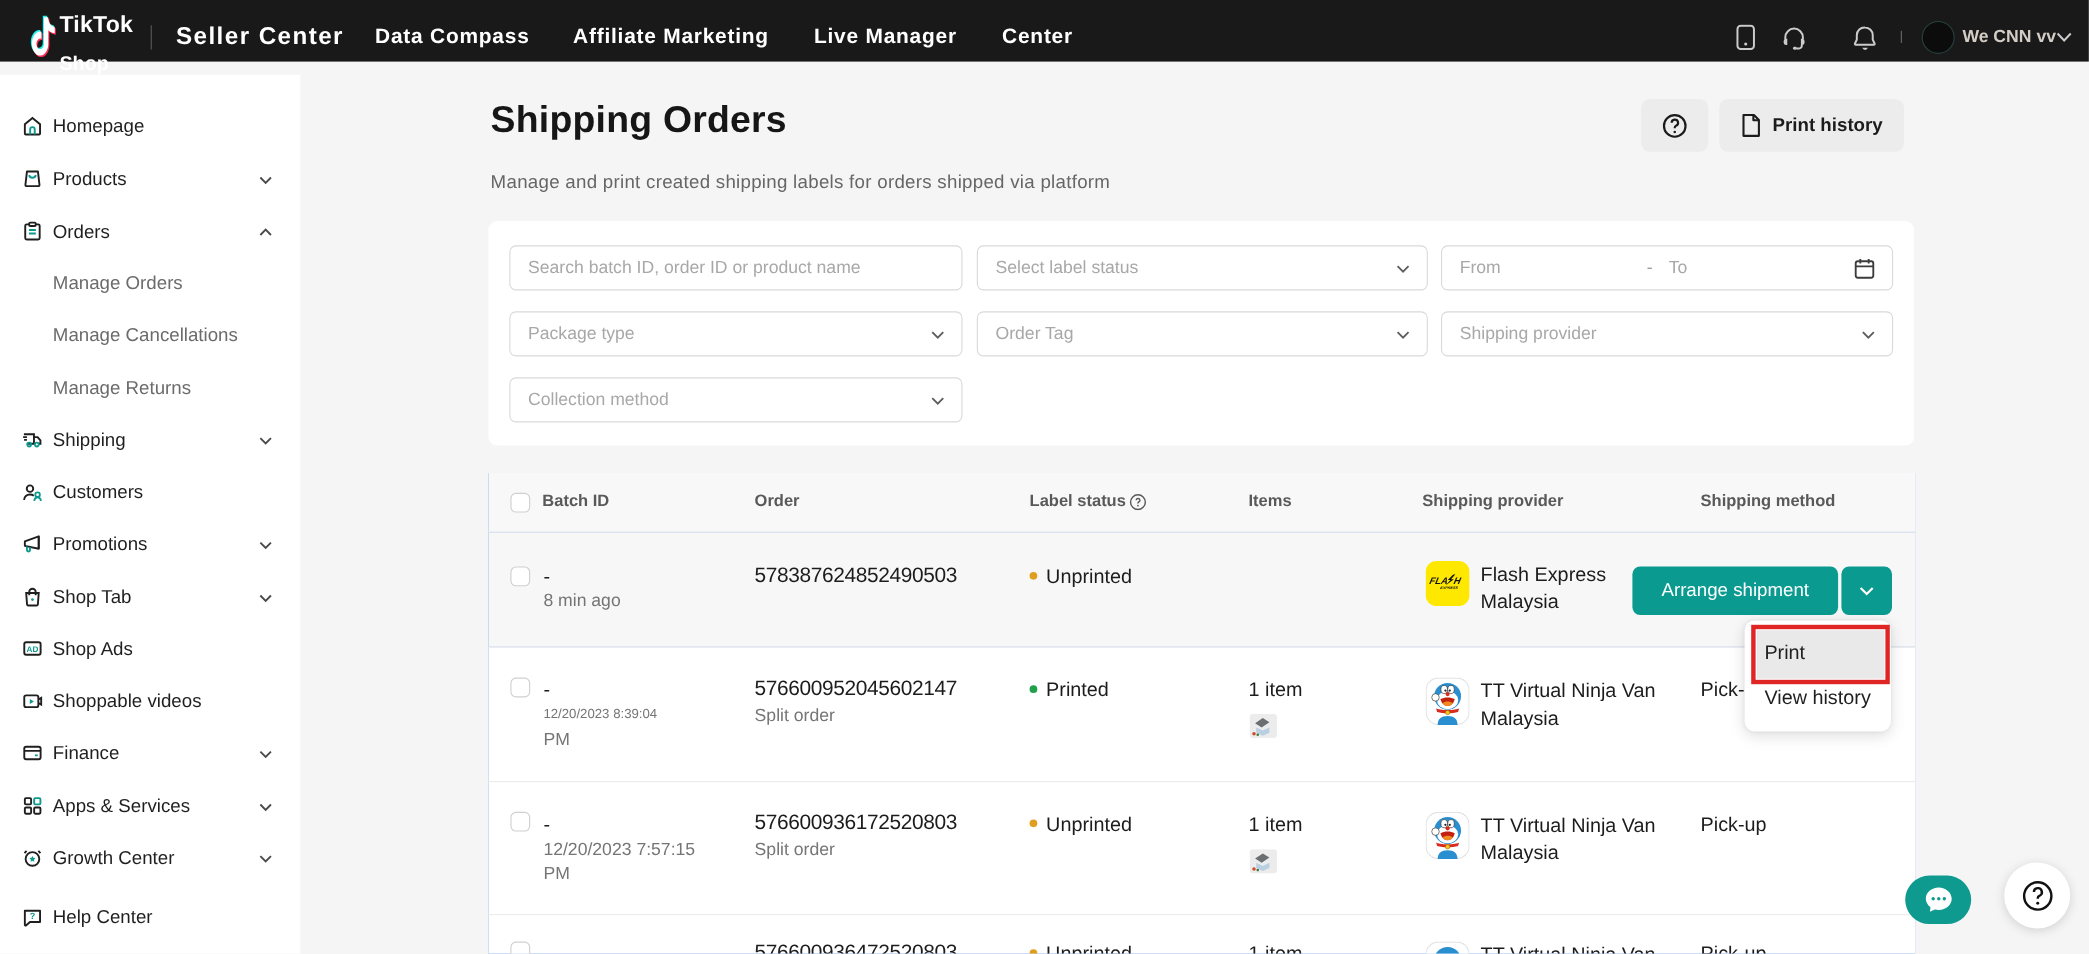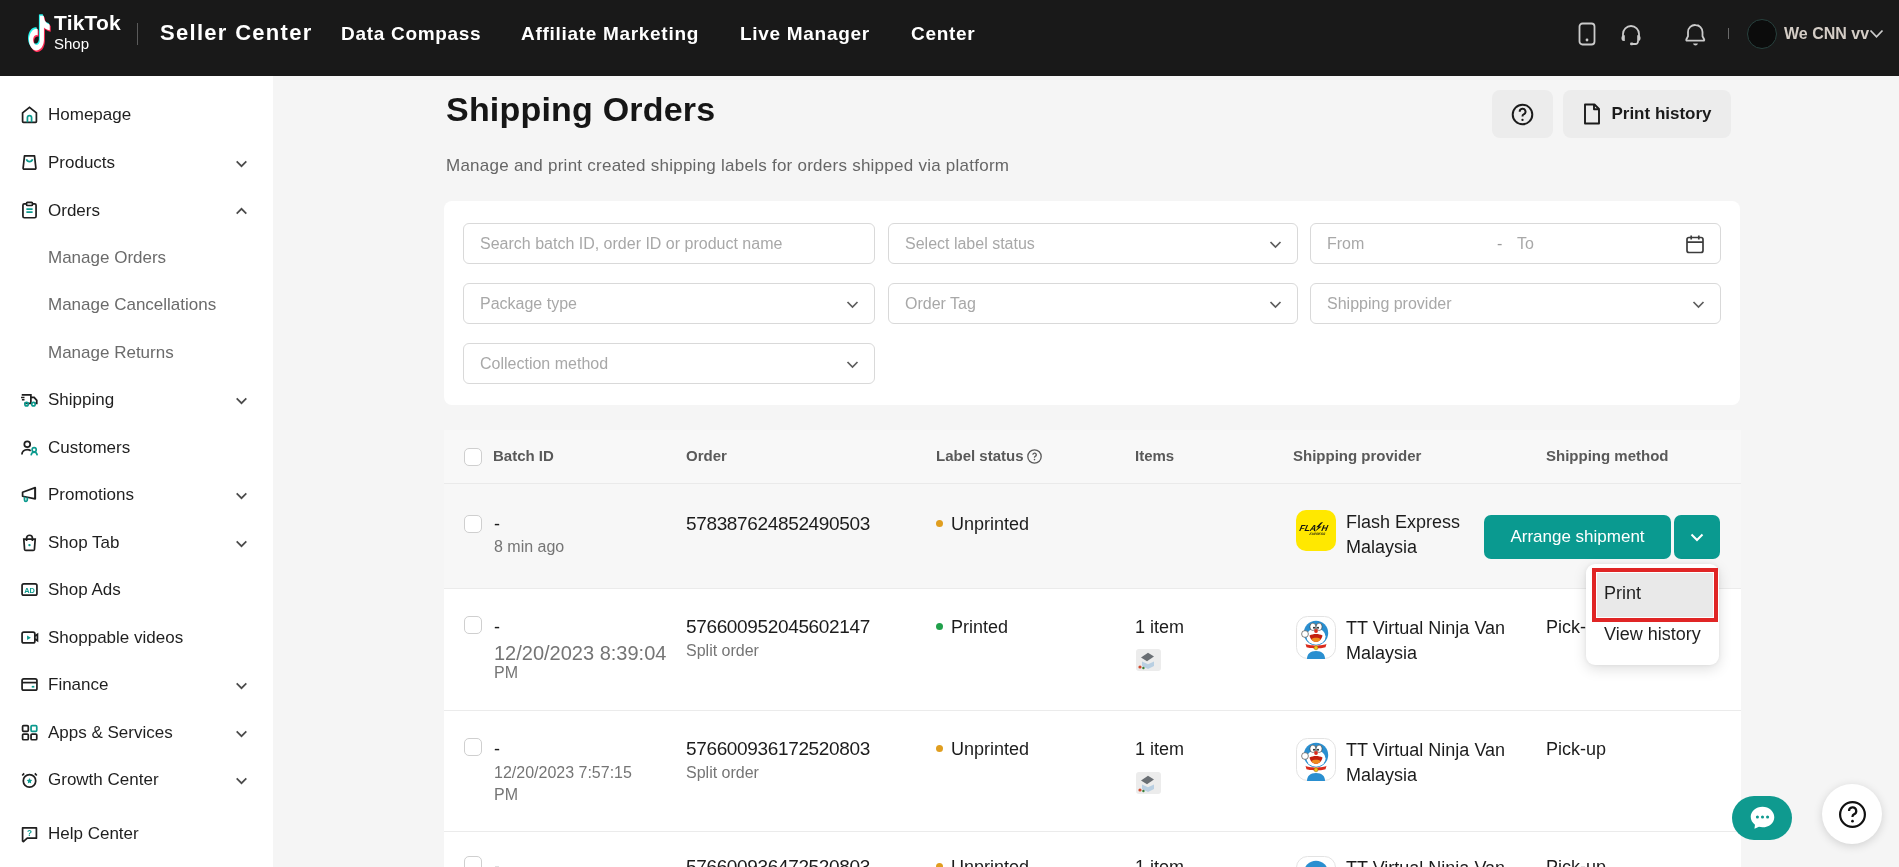--- a/index.html
+++ b/index.html
@@ -1,23 +1,23 @@
 <!DOCTYPE html>
 <html><head>
 <meta charset="utf-8">
 <style>
 *{margin:0;padding:0;box-sizing:border-box}
 html,body{width:1899px;height:867px;overflow:hidden;background:#f5f5f5;font-family:"Liberation Sans",sans-serif;-webkit-font-smoothing:antialiased}
 #root{position:relative;width:1899px;height:867px}
 .abs{position:absolute}
 
-#topbar{position:absolute;left:0;top:0;width:1899px;height:76px;background:#191919;z-index:30}
+#topbar{position:absolute;left:0;top:0;width:1899px;height:56px;background:#191919;z-index:30}
 #topbar .brandname{position:absolute;left:54px;top:13px;color:#fff;line-height:1}
 #topbar .tt1{font-weight:700;font-size:21px;letter-spacing:.2px;line-height:20px}
-#topbar .tt2{font-weight:400;font-size:15px;margin-top:2px;line-height:18px}
+#topbar .tt2{font-weight:700;font-size:18px;margin-top:16px;line-height:18px}
 #topbar .vdiv{position:absolute;left:137px;top:23px;width:1px;height:22px;background:#5a5a5a}
 #topbar .seller{position:absolute;left:160px;top:20px;font-weight:700;font-size:22px;color:#fff;letter-spacing:1.3px}
 .navitem{position:absolute;top:23px;font-weight:700;font-size:19px;letter-spacing:.7px;color:#fff}
 .topic{position:absolute;top:22px;color:#cbcbcb}
 #topbar .vdiv2{position:absolute;left:1728px;top:28px;width:1px;height:11px;background:#6a6a6a}
 #avatar{position:absolute;left:1747px;top:19px;width:30px;height:30px;border-radius:50%;background:#0c0c0c;border:1px solid #28413e}
 #uname{position:absolute;left:1784px;top:25px;font-weight:700;font-size:16px;color:#d4cdc6}
 
 #sidebar{position:absolute;left:0;top:68px;width:273px;height:799px;background:#fff;z-index:20}
 .mi{position:absolute;left:0;width:273px;height:48px}
@@ -343,21 +343,21 @@
       <div id="arrcaret">
           <svg width="14" height="9" viewBox="0 0 14 9" fill="none" stroke="#fff" stroke-width="2">
             <path d="M1.5 1.5 7 7 12.5 1.5"></path>
           </svg>
         </div>
     </div>
 
     <div class="row bd" style="top:158px;height:122px">
       <div class="cbx" style="left:20px;top:27px"></div>
       <div class="t1" style="left:50px;top:28px">-</div>
-      <div class="t2" style="left:50px;top:53px;font-size:20px">12/20/2023 8:39:04</div>
+      <div class="t2" style="left:50px;top:53px;font-size:12px">12/20/2023 8:39:04</div>
       <div class="t2" style="left:50px;top:75px;font-size:16px">PM</div>
       <div class="t18" style="left:242px;top:27px">576600952045602147</div>
       <div class="t2" style="left:242px;top:53px;font-size:16px">Split order</div>
       <div class="dot" style="left:492px;top:34px;background:#20a04b"></div>
       <div class="t1" style="left:507px;top:28px">Printed</div>
       <div class="t1" style="left:691px;top:28px">1 item</div>
       <svg style="position:absolute;left:692px;top:60px" width="25" height="22" viewBox="0 0 25 22">
           <rect width="25" height="22" rx="3" fill="#ececec"></rect>
           <path d="M5 8.5l7-4.7 6 3.8-7 4.7z" fill="#6a6f74"></path>
           <path d="M6 12.4l6 2.8 6-2.8v4.7l-6 2.8-6-2.8z" fill="#b9cfe2"></path>

